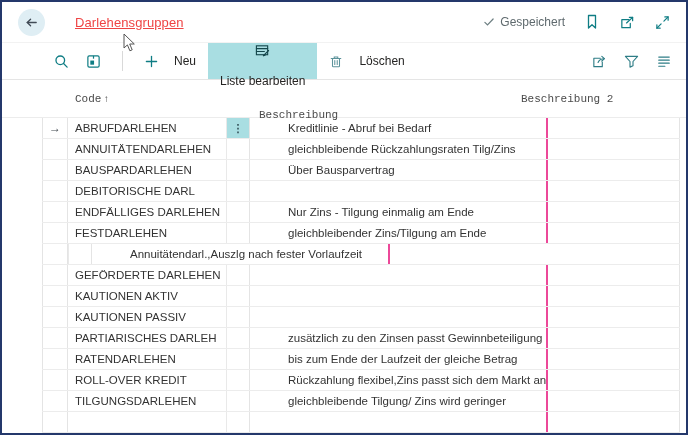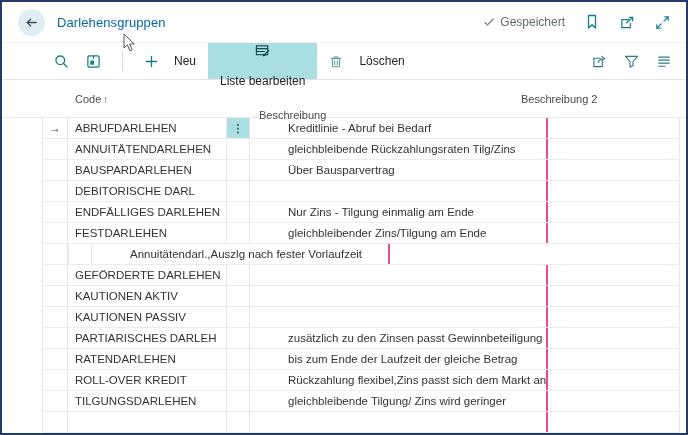--- a/index.html
+++ b/index.html
@@ -17,21 +17,21 @@
   .header {
     height:40px; display:flex; align-items:center;
     padding:0 16px 0 16px; border-bottom:1px solid #f2f2f2;
   }
   .back-btn {
     width:27px; height:27px; border-radius:50%;
     background:#dfeef4; display:flex; align-items:center; justify-content:center;
     flex:0 0 auto; cursor:pointer;
   }
   .page-title {
-    margin-left:12px; font-size:13px; color:#0369a1; letter-spacing:.1px;
+    margin-left:30px; font-size:13px; color:#ef4444; letter-spacing:.1px;text-decoration:underline;
   }
   .header-right { margin-left:auto; display:flex; align-items:center; gap:20px; }
   .saved { display:flex; align-items:center; gap:5px; color:#5f6a6e; font-size:12px; }
   .hicon { color:#0f7d84; display:flex; align-items:center; cursor:pointer; }
 
   
   .toolbar {
     height:36px; display:flex; align-items:stretch;
     padding:0 14px 0 46px; border-bottom:1px solid #e5e5e5;
   }
@@ -46,21 +46,21 @@
   }
   .tb-btn .bicon { display:flex; align-items:center; color:#0f7d84; }
   .tb-btn.active { background:#a9dee2;flex-direction:column; }
   .tb-btn.active .bicon { color:#14474c; }
   .toolbar-right { margin-left:auto; display:flex; align-items:center; gap:17px; }
   .toolbar-right .hicon { color:#2e7d86; }
 
   
   .thead {
     height:37px; box-sizing:border-box; display:flex; align-items:center;
-    padding-left:73px; font-size:11px; color:#4a4a4a;
+    padding-left:73px; font-size:11px; color:#4a4a4a;font-family:Liberation Mono, monospace;
   }
   .th { cursor:pointer; white-space:nowrap; }
   .th-code  { width:175px; }
   .th-desc  { width:262px; box-sizing:border-box; padding-left:9px;margin-top:32px; }
   .th-desc2 { padding-left:9px; }
   .sort-arrow { font-size:10px; color:#4a4a4a; margin-left:2px; }
 
   .rows { border-top:1px solid #ececec; }
   .row {
     display:flex; height:21px; box-sizing:border-box;

